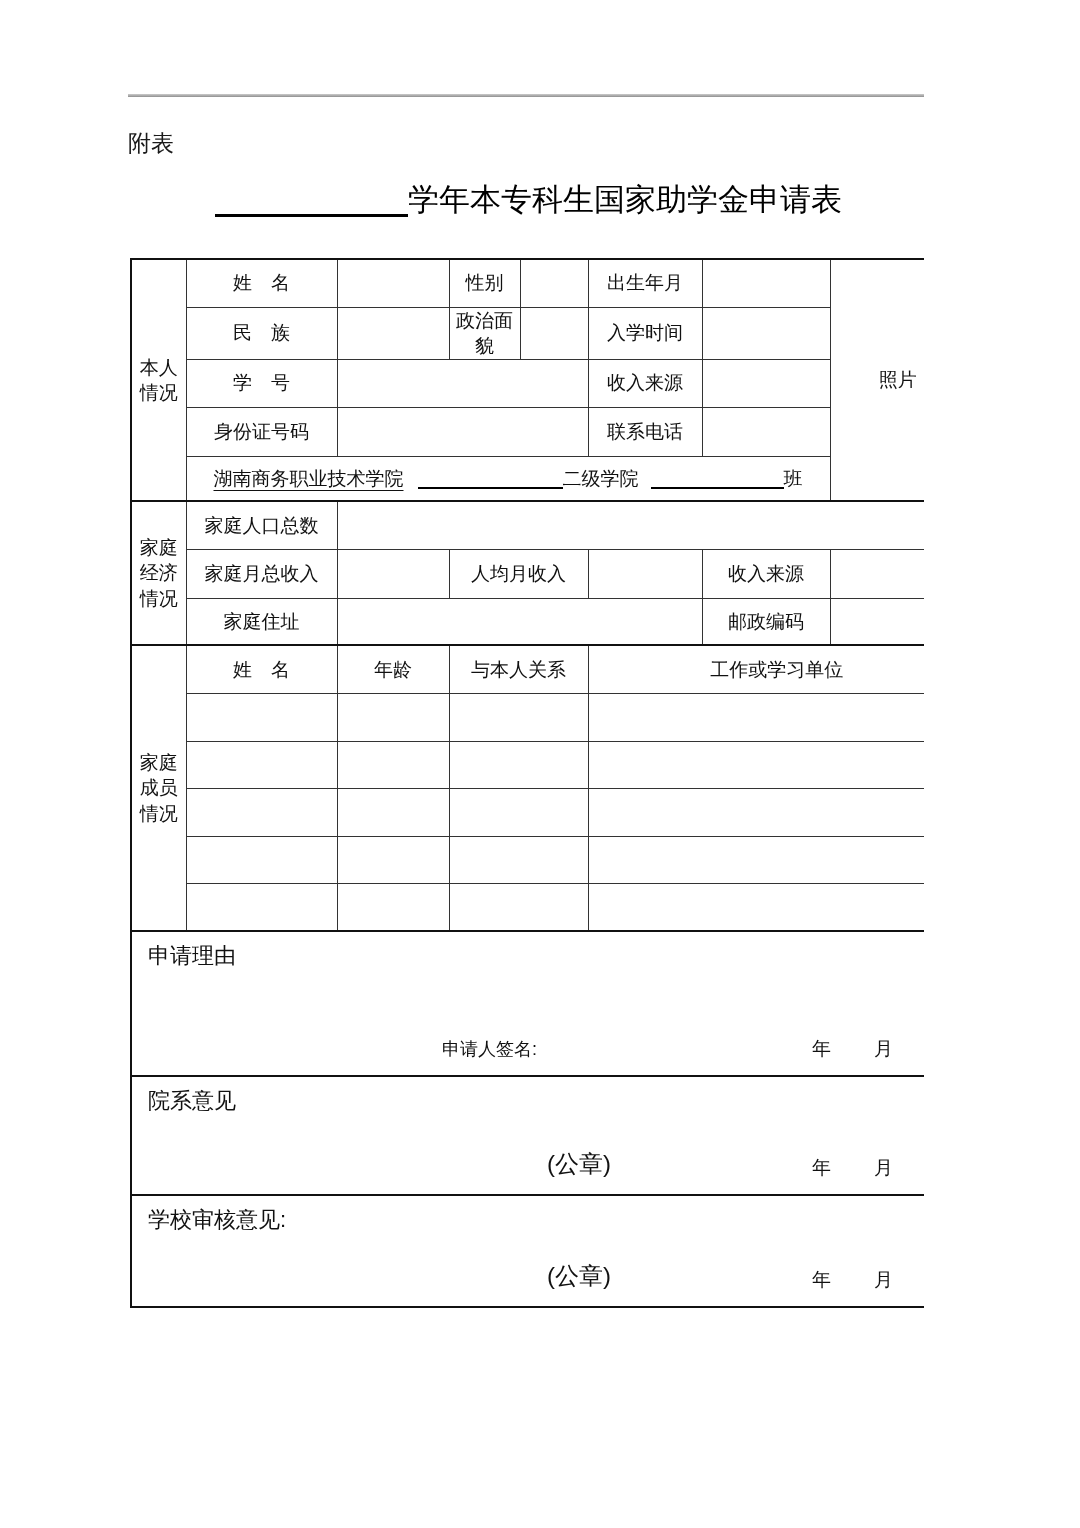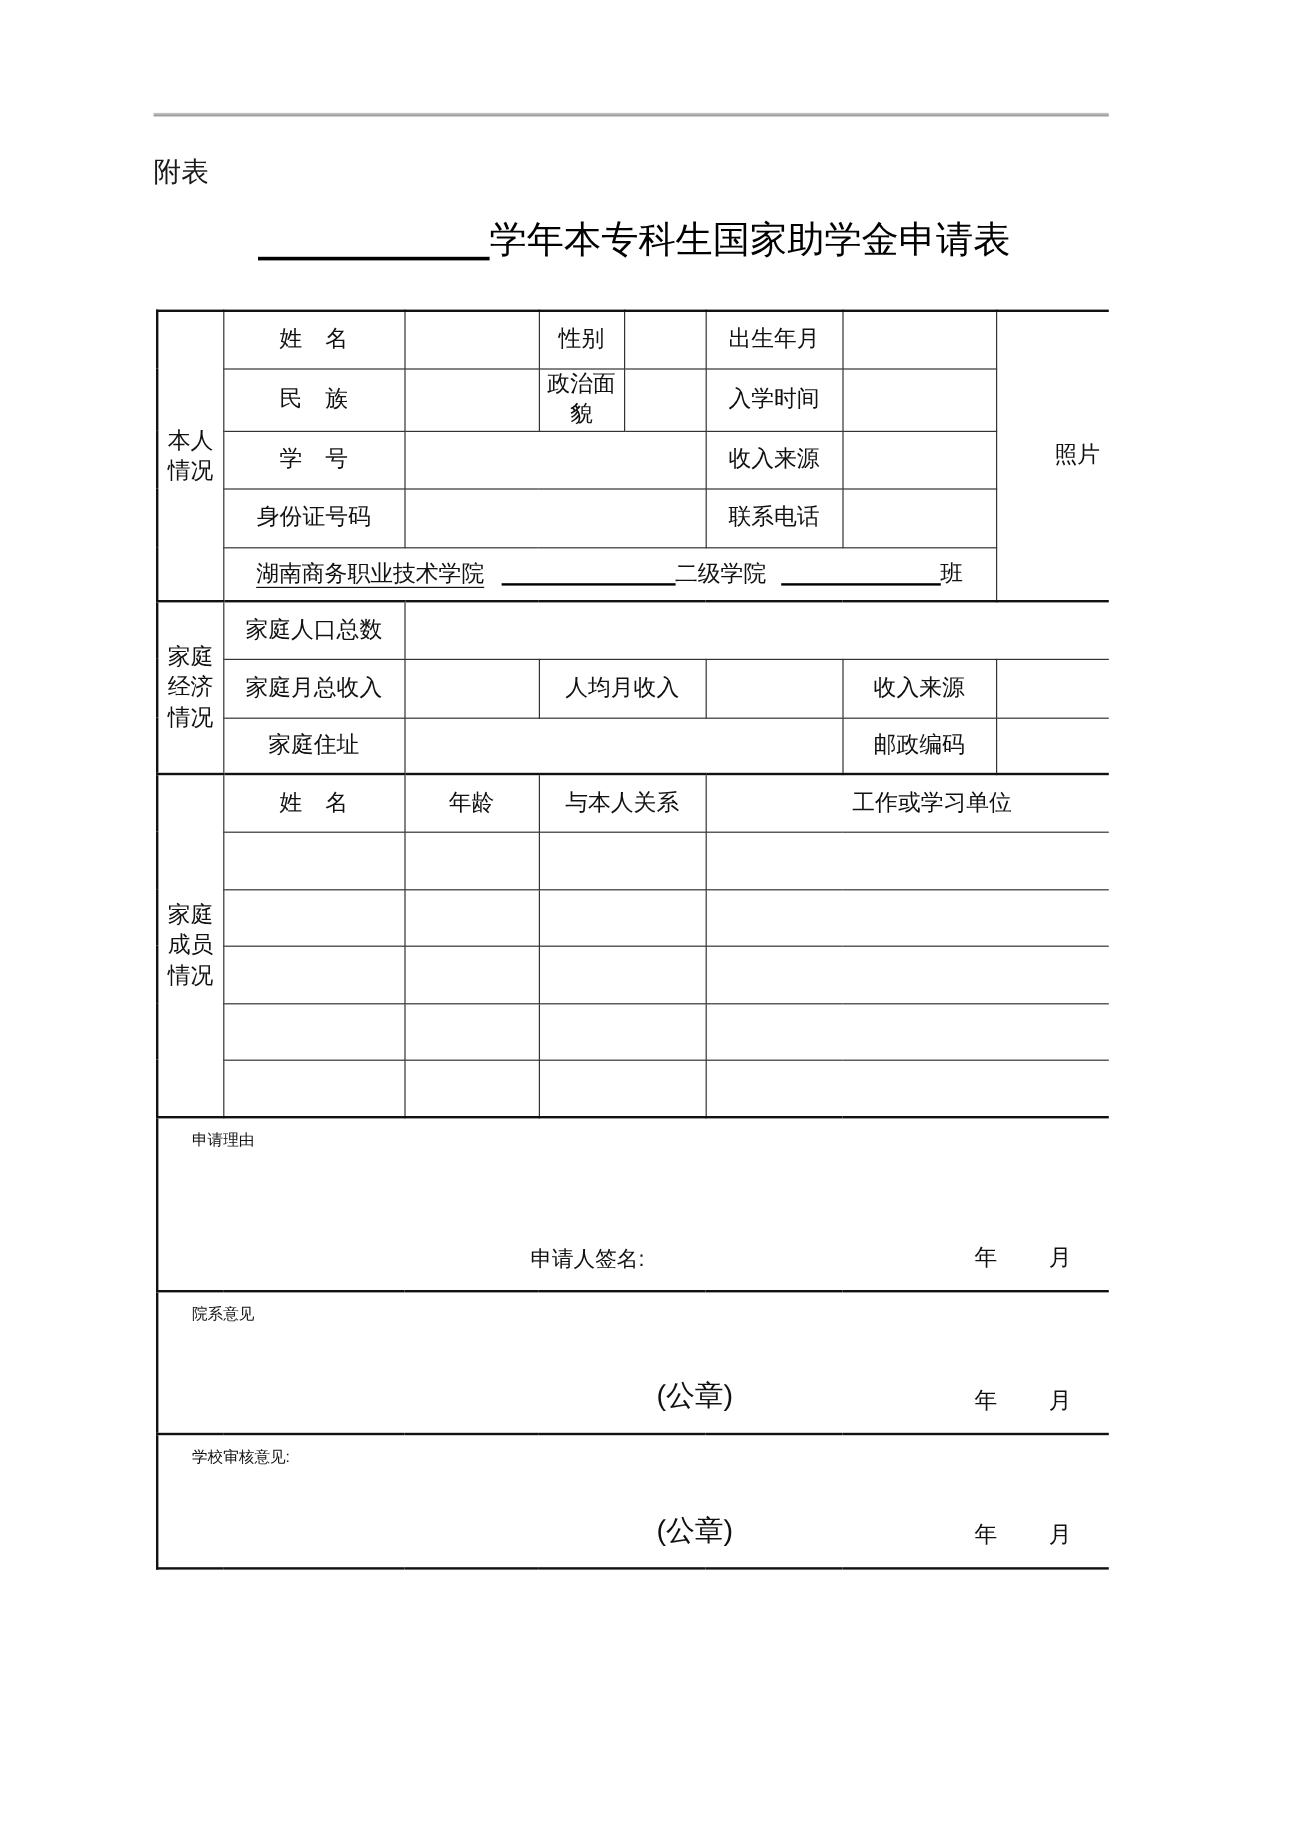--- a/index.html
+++ b/index.html
@@ -83,21 +83,21 @@
     vertical-align: baseline;
     margin-bottom: -4px;
   }
   .blank-college { width: 145px; margin-left: 14px; }
   .blank-class { width: 133px; margin-left: 12px; }
   td.bigbox {
     position: relative;
     text-align: left;
     vertical-align: top;
   }
-  .box-label { position: absolute; top: 9px; left: 28px; font-size: 13px; }
+  .box-label { position: absolute; top: 9px; left: 16px; font-size: 22px; }
   .sig-label { position: absolute; bottom: 14px; left: 310px; font-size: 18px; }
   .seal-label { position: absolute; bottom: 14px; left: 415px; font-size: 24px; }
   .date-group {
     position: absolute;
     bottom: 14px;
     right: 10px;
     display: flex;
     gap: 43px;
     font-size: 19px;
   }

